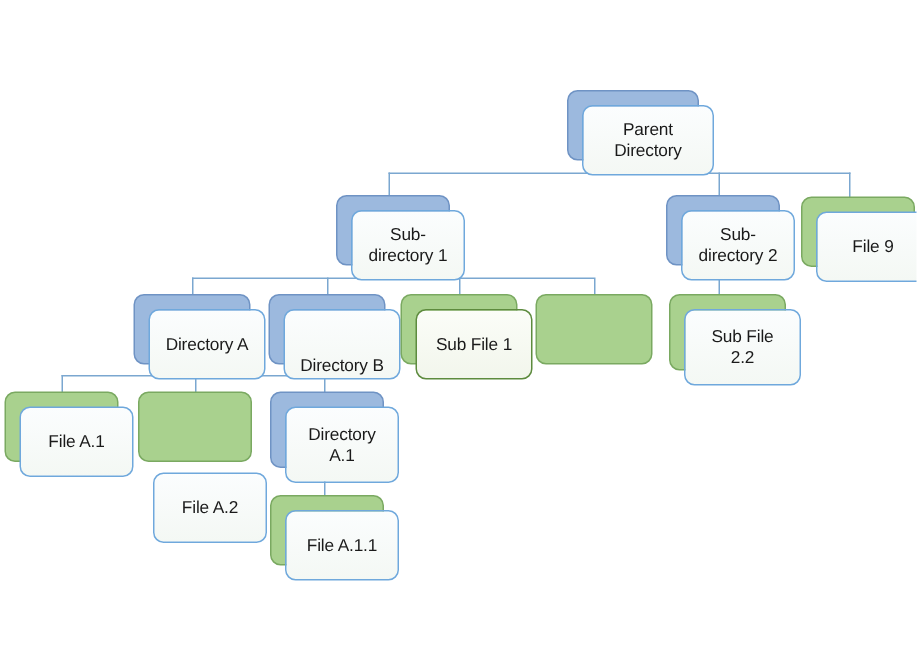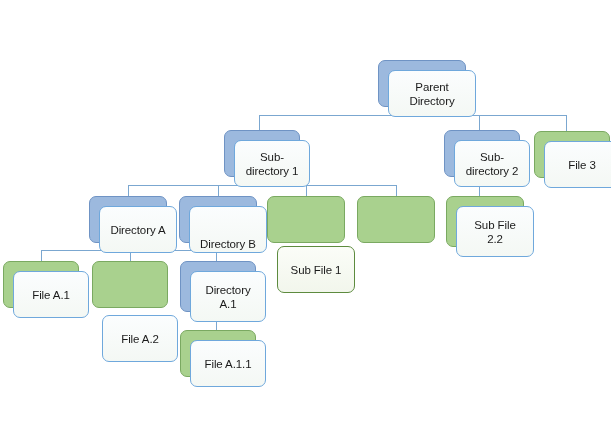--- a/index.html
+++ b/index.html
@@ -125,38 +125,38 @@
       <div class="node dir" style="left: 444px; top: 130px; width: 86px; height: 57px;">
         <div class="back" style="width: 76px; height: 47px;"></div>
         <div class="front" style="left: 10px; top: 10px; width: 76px; height: 47px;">
           <span class="label">Sub-
 directory 2</span>
         </div>
       </div>
       <div class="node file" style="left: 534px; top: 131px; width: 86px; height: 57px;">
         <div class="back" style="width: 76px; height: 47px;"></div>
         <div class="front" style="left: 10px; top: 10px; width: 76px; height: 47px;">
-          <span class="label">File 3</span>
+          <span class="label">File 9</span>
         </div>
       </div>
       <div class="node dir" style="left: 89px; top: 196px; width: 88px; height: 57px;">
         <div class="back" style="width: 78px; height: 47px;"></div>
         <div class="front" style="left: 10px; top: 10px; width: 78px; height: 47px;">
           <span class="label">Directory A</span>
         </div>
       </div>
       <div class="node dir" style="left: 179px; top: 196px; width: 88px; height: 57px;">
         <div class="back" style="width: 78px; height: 47px;"></div>
         <div class="front" style="left: 10px; top: 10px; width: 78px; height: 47px; align-items: flex-end;">
           <span class="label">Directory B</span>
         </div>
       </div>
       <div class="node file greenframe" style="left: 267px; top: 196px; width: 88px; height: 57px;">
         <div class="back" style="width: 78px; height: 47px;"></div>
-        <div class="front" style="left: 10px; top: 10px; width: 78px; height: 47px; margin-top: 40px;">
+        <div class="front" style="left: 10px; top: 10px; width: 78px; height: 47px;">
           <span class="label">Sub File 1</span>
         </div>
       </div>
       <div class="node file" style="left: 357px; top: 196px; width: 88px; height: 57px;">
         <div class="back" style="width: 78px; height: 47px;"></div>
       </div>
       <div class="node file" style="left: 446px; top: 196px; width: 88px; height: 74px; border-radius: 10px;">
         <div class="back" style="width: 78px; height: 51px;"></div>
         <div class="front" style="left: 10px; top: 10px; width: 78px; height: 51px;">
           <span class="label">Sub File

